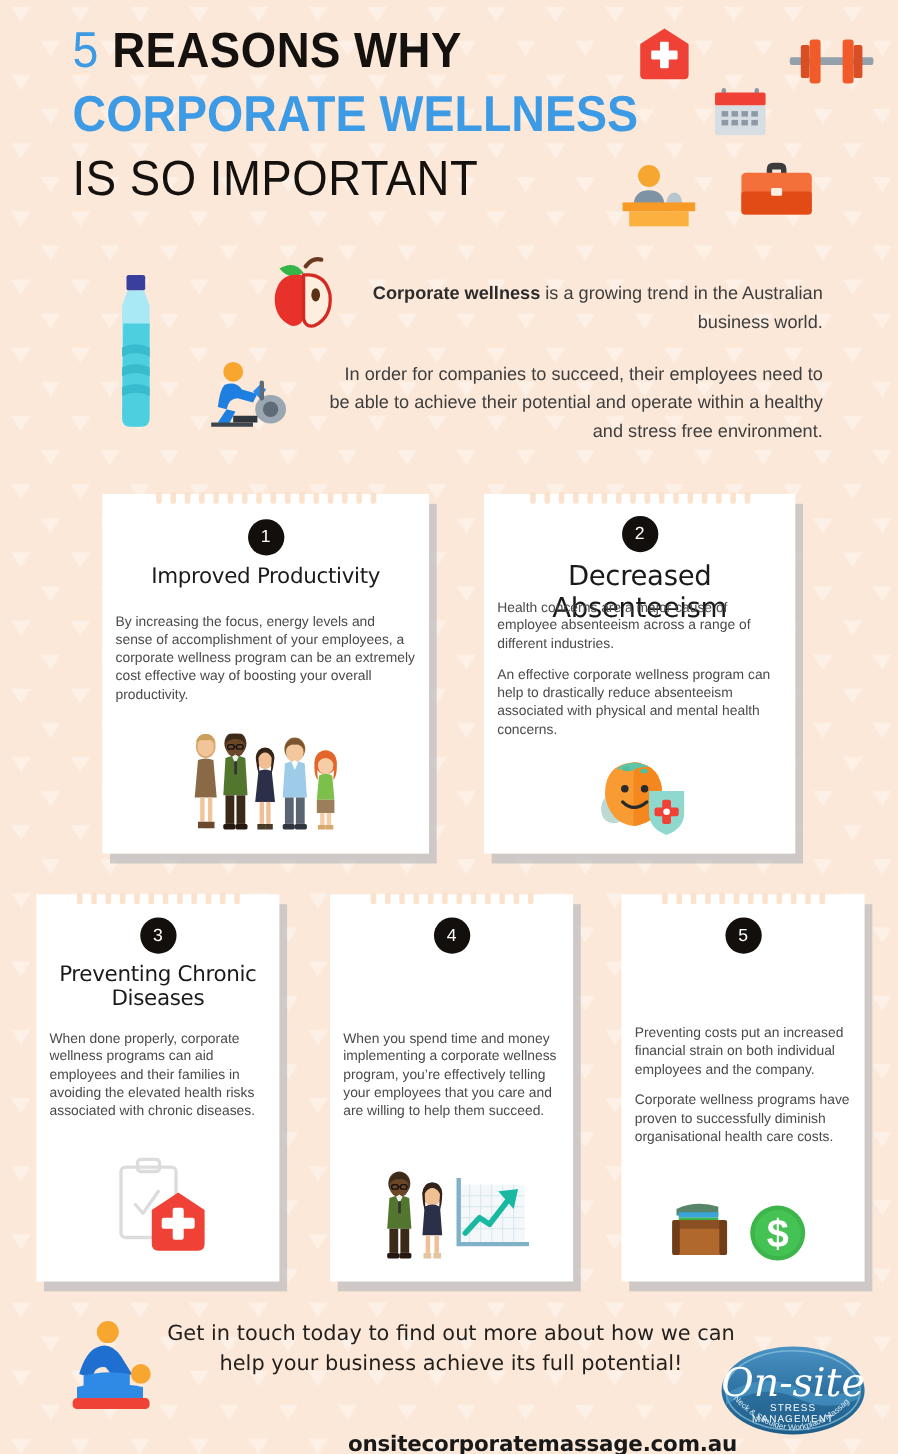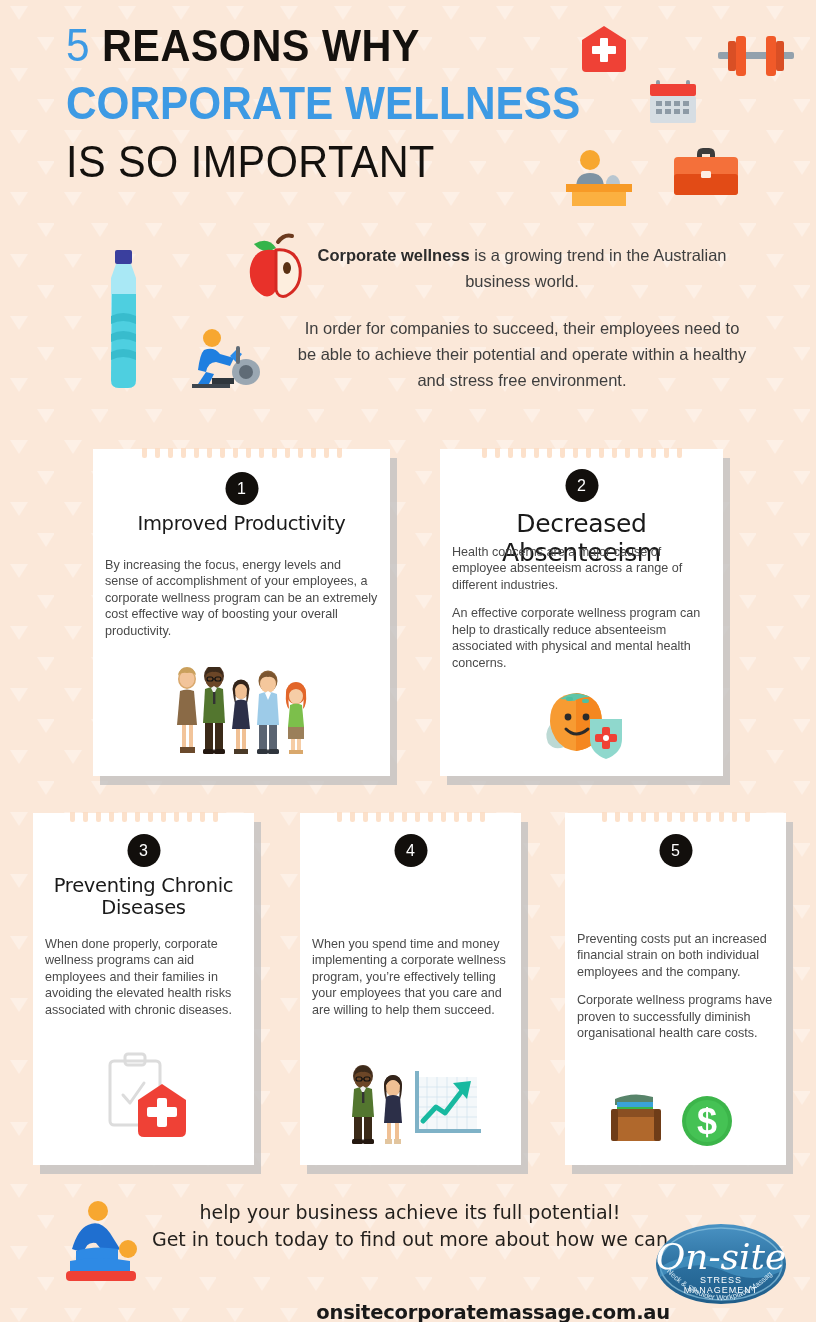--- a/index.html
+++ b/index.html
@@ -27,21 +27,21 @@
   }
   .t-line1{font-size:45px;color:#14110e;margin-bottom:12px;}
   .t-num{color:#3d9ae4;font-weight:400;font-size:46px;}
   .t-line2{font-size:46px;color:#3d9ae4;margin-bottom:13px;letter-spacing:0px;}
   .t-line3{font-size:45px;color:#14110e;font-weight:400;}
 
   
   .deco{position:absolute;}
 
   
-  .intro{position:absolute;left:296px;top:243px;width:452px;text-align:center;}
+  .intro{position:absolute;left:296px;top:255px;width:452px;text-align:right;}
   .intro p{
     margin:0;color:#3e3e3e;font-size:16.5px;line-height:1.56;
     font-family:"Liberation Sans", sans-serif;
   }
   .intro p.second{margin-top:22px;}
   .intro b{color:#2c2c2c;font-weight:700;}
 
   
   .card{
     position:absolute;background:#ffffff;
@@ -486,22 +486,22 @@
     <svg class="deco" style="left:58px;top:14px" width="100" height="90" viewBox="0 0 100 90">
       <circle cx="40" cy="12" r="10" fill="#f7a730"></circle>
       <path d="M30 26 Q42 20 52 34 L62 50 L48 56 L38 44 Q28 42 26 54 L14 50 Q20 30 30 26Z" fill="#1f6fd0"></path>
       <path d="M18 52 Q36 46 60 50 L60 62 Q36 66 18 62 Z" fill="#2e8ae5"></path>
       <circle cx="70" cy="50" r="9" fill="#f7a730"></circle>
       <path d="M12 62 Q40 56 72 62 L72 72 Q40 78 12 72 Z" fill="#2e8ae5"></path>
       <rect x="8" y="72" width="70" height="10" rx="4" fill="#ef4136"></rect>
     </svg>
 
     <div class="cta">
+      <div>Get in touch today to find out more about how we can</div>
       <div>help your business achieve its full potential!</div>
-      <div>Get in touch today to find out more about how we can</div>
     </div>
 
     <div class="site">onsitecorporatemassage.com.au</div>
 
     <svg class="deco" style="left:654px;top:36px" width="134" height="86" viewBox="0 0 134 86">
       <defs>
         <linearGradient id="lg" x1="0" y1="0" x2="0" y2="1">
           <stop offset="0%" stop-color="#4a93c4"></stop>
           <stop offset="55%" stop-color="#2b6f9e"></stop>
           <stop offset="100%" stop-color="#1f5d89"></stop>

